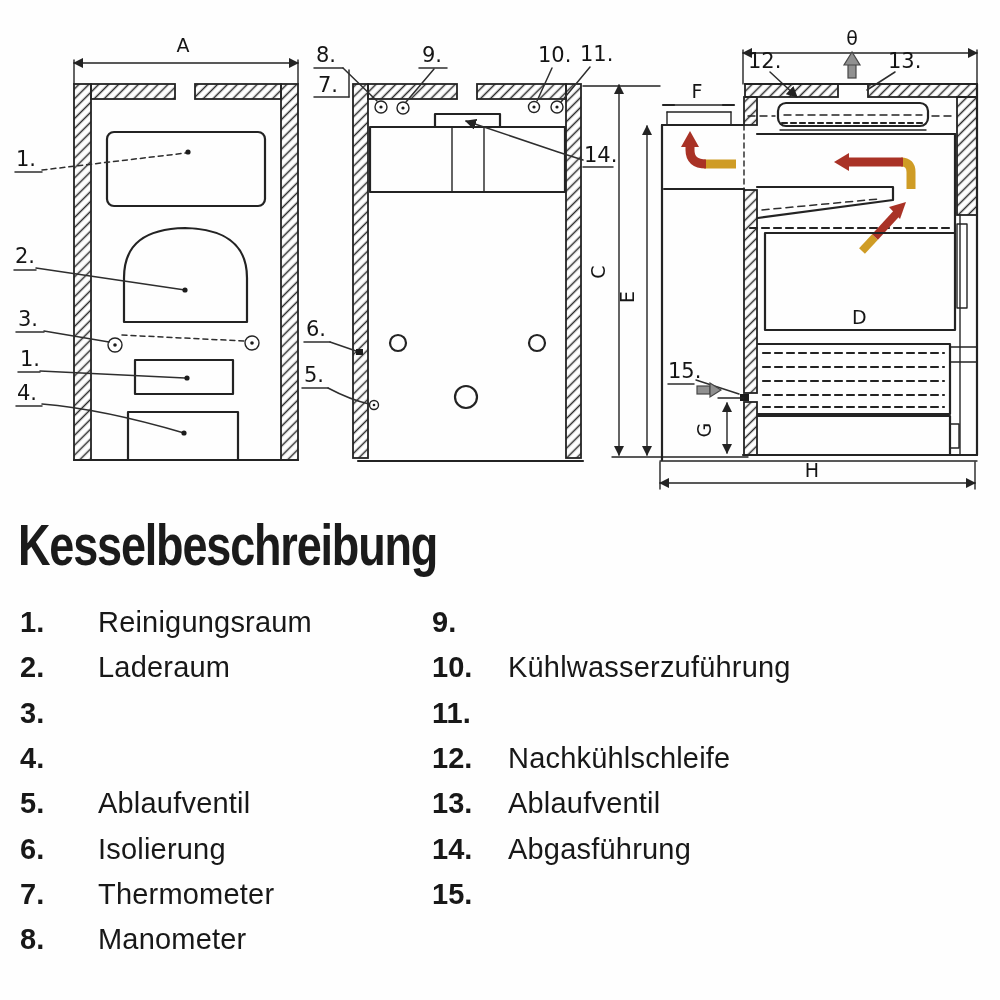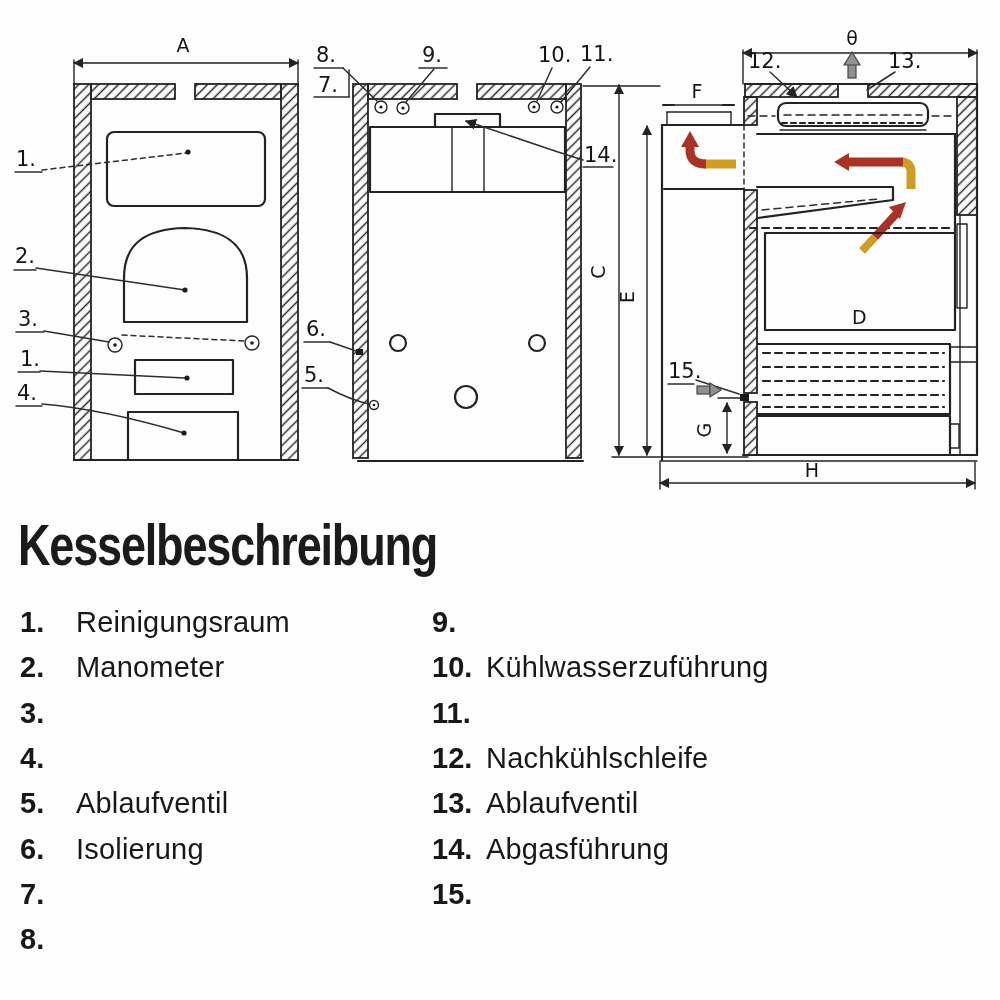--- a/index.html
+++ b/index.html
@@ -25,21 +25,21 @@
   
   .legend-title { position:absolute; left:18px; top:512px; margin:0;
     font-weight:bold; font-size:57px; letter-spacing:-1.5px; color:#1b1b1b;
     transform:scaleX(0.79); transform-origin:left top; white-space:nowrap; }
   .col { position:absolute; top:600px; font-size:29px; color:#181818; }
   .col-left  { left:20px;  }
   .col-right { left:432px; }
   .row { height:45.3px; display:flex; align-items:center; }
   .num { font-weight:bold; width:56px; flex:0 0 auto; }
   .col-right .num { width:54px; }
-  .txt { white-space:nowrap; letter-spacing:0.2px; }
+  .txt { white-space:nowrap; letter-spacing:0.2px;margin-left:22px; }
 </style>
 </head>
 <body>
 
 <div class="page">
 
   <svg class="drawing" width="1000" height="500" viewBox="0 0 1000 500">
     <defs>
       <pattern id="hatch" patternUnits="userSpaceOnUse" width="7" height="7" patternTransform="rotate(45)">
         <line x1="3.5" y1="0" x2="3.5" y2="7" stroke="#2b2b2b" stroke-width="1.5"></line>
@@ -274,41 +274,43 @@
 
   <h1 class="legend-title">Kesselbeschreibung</h1>
 
   <div class="col col-left">
     <div class="row">
         <span class="num">1.</span>
         <span class="txt">Reinigungsraum</span>
       </div>
     <div class="row">
         <span class="num">2.</span>
-        <span class="txt">Manometer</span>
+        <span class="txt">Laderaum</span>
       </div>
     <div class="row">
         <span class="num">3.</span>
       </div>
     <div class="row">
         <span class="num">4.</span>
       </div>
     <div class="row">
         <span class="num">5.</span>
         <span class="txt">Ablaufventil</span>
       </div>
     <div class="row">
         <span class="num">6.</span>
         <span class="txt">Isolierung</span>
       </div>
     <div class="row">
         <span class="num">7.</span>
+        <span class="txt">Thermometer</span>
       </div>
     <div class="row">
         <span class="num">8.</span>
+        <span class="txt">Manometer</span>
       </div>
   </div>
 
   <div class="col col-right">
     <div class="row">
         <span class="num">9.</span>
       </div>
     <div class="row">
         <span class="num">10.</span>
         <span class="txt">Kühlwasserzuführung</span>

